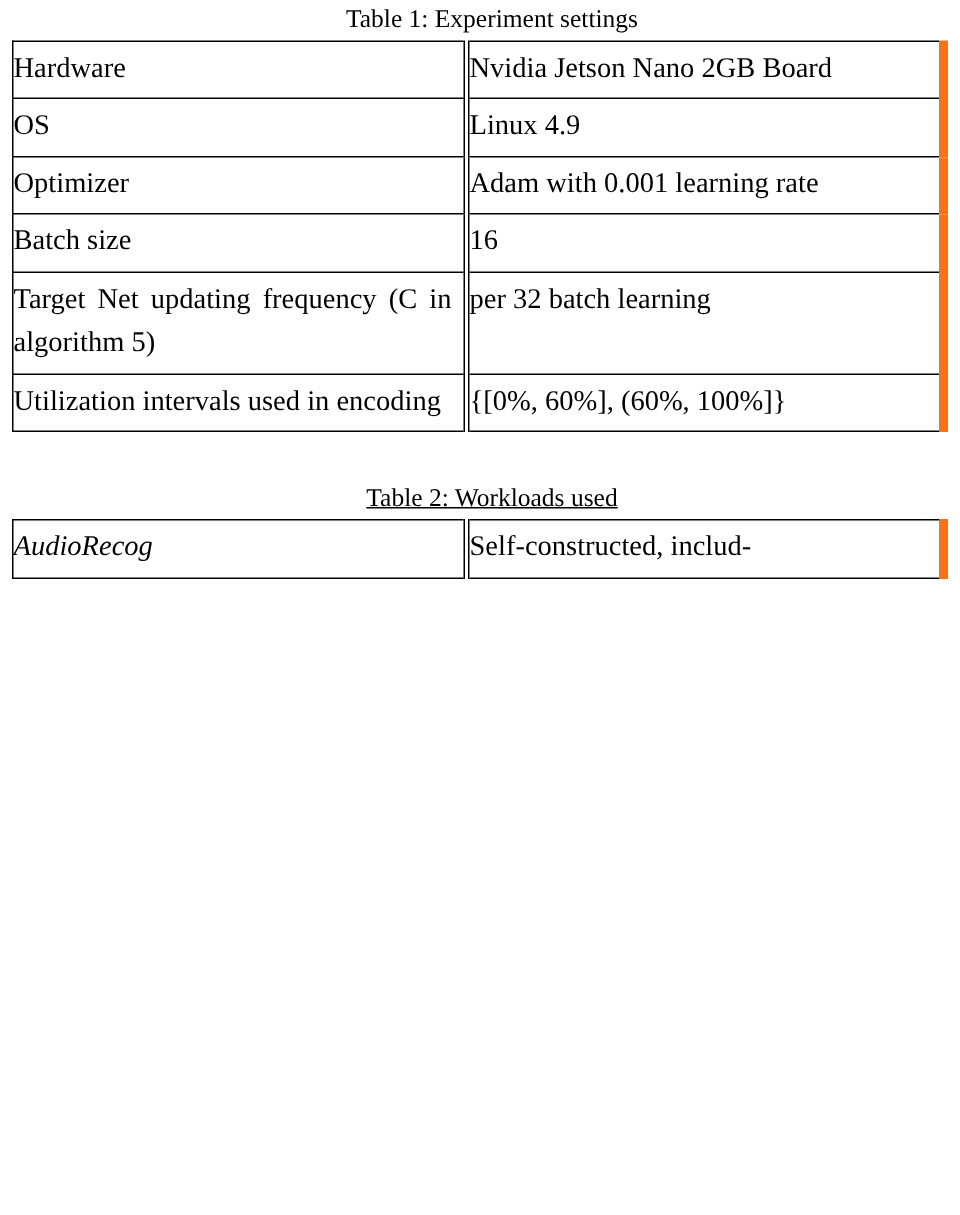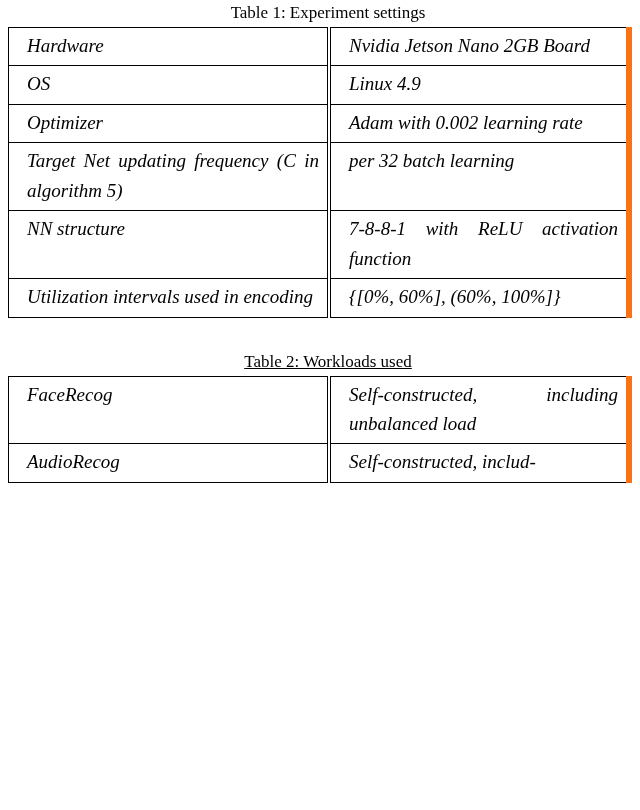--- a/index.html
+++ b/index.html
@@ -26,25 +26,24 @@
   table.paper-table {
     border-collapse: collapse;
     width: 624px;
     margin: 0 auto;
     font-size: 19px;
     table-layout: fixed;
   }
   table.paper-table td {
     border-top: 1px solid #000;
     border-bottom: 1px solid #000;
-    padding: 3px 8px 5px 18px;
+    padding: 3px 8px 5px 0;
     vertical-align: top;
     line-height: 1.55;
     text-align: justify;
-    font-style: italic;
   }
   td.key-cell {
     width: 292px;
     border-left: 1px solid #000;
   }
   td.value-cell {
     border-left: 4px double #000;
     border-right: 6px solid #f97316;
   }
   td.italic {
@@ -61,43 +60,39 @@
     <tr>
       <td class="key-cell">Hardware</td>
       <td class="value-cell">Nvidia Jetson Nano 2GB Board</td>
     </tr>
     <tr>
       <td class="key-cell">OS</td>
       <td class="value-cell">Linux 4.9</td>
     </tr>
     <tr>
       <td class="key-cell">Optimizer</td>
-      <td class="value-cell">Adam with 0.002 learning rate</td>
+      <td class="value-cell">Adam with 0.001 learning rate</td>
+    </tr>
+    <tr>
+      <td class="key-cell">Batch size</td>
+      <td class="value-cell">16</td>
     </tr>
     <tr>
       <td class="key-cell">Target Net updating frequency (C in algorithm 5)</td>
       <td class="value-cell">per 32 batch learning</td>
-    </tr>
-    <tr>
-      <td class="key-cell">NN structure</td>
-      <td class="value-cell">7-8-8-1 with ReLU activation function</td>
     </tr>
     <tr>
       <td class="key-cell">Utilization intervals used in encoding</td>
       <td class="value-cell">{[0%, 60%], (60%, 100%]}</td>
     </tr>
   </tbody>
 </table>
 
 <div class="caption second">Table 2: Workloads used</div>
 
 <table class="paper-table">
   <tbody>
     <tr>
-      <td class="key-cell italic">FaceRecog</td>
-      <td class="value-cell">Self-constructed, including unbalanced load</td>
-    </tr>
-    <tr>
       <td class="key-cell italic">AudioRecog</td>
       <td class="value-cell">Self-constructed, includ-</td>
     </tr>
   </tbody>
 </table>
 
 </body></html>

